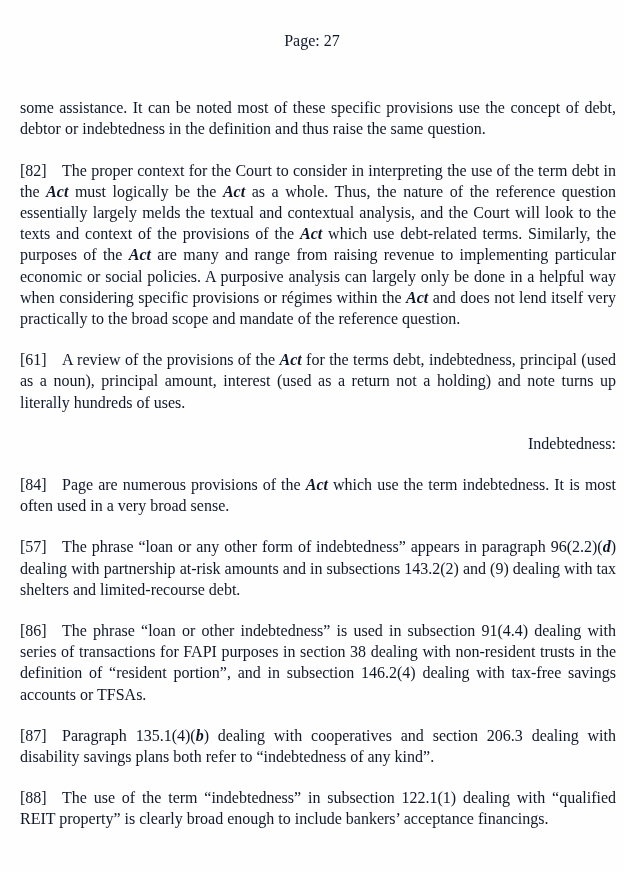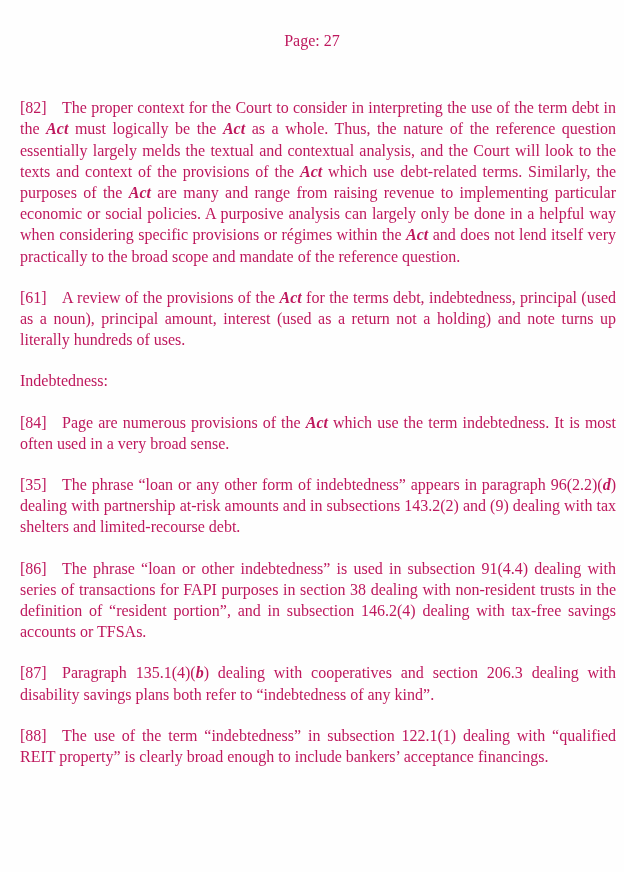--- a/index.html
+++ b/index.html
@@ -8,56 +8,57 @@
     background: #e8e8e8;
   }
   .page {
     position: relative;
     width: 624px;
     height: 872px;
     margin: 0 auto;
     background: #fefefe;
     box-sizing: border-box;
     padding: 30px 8px 0 20px;
-    color: #be185d;
+    color: #0f172a;
     font-family: "Liberation Serif", "DejaVu Serif", serif;
     font-size: 16px;
     line-height: 21.2px;
     overflow: hidden;
   }
   .page-header {
     text-align: center;
     margin: 0 12px 46px 0;
   }
   .doc-body p {
     margin: 0 0 20px 0;
     text-align: justify;
   }
   .doc-body p.section-heading {
-    text-align: left;
+    text-align: right;
   }
   .doc-body p:last-child {
     margin-bottom: 0;
   }
   .para-num {
     display: inline-block;
     min-width: 42px;
     font-style: normal;
   }
   i { font-style: italic; font-weight: bold; }
 </style>
 </head>
 <body>
 
 <div class="page">
   <div class="page-header">Page: 27</div>
 
   <div class="doc-body">
+    <p><span>some assistance. It can be noted most of these specific provisions use the concept of debt, debtor or indebtedness in the definition and thus raise the same question.</span></p>
     <p><span class="para-num">[82]</span><span>The proper context for the Court to consider in interpreting the use of the term debt in the </span><i>Act</i><span> must logically be the </span><i>Act</i><span> as a whole. Thus, the nature of the reference question essentially largely melds the textual and contextual analysis, and the Court will look to the texts and context of the provisions of the </span><i>Act</i><span> which use debt-related terms. Similarly, the purposes of the </span><i>Act</i><span> are many and range from raising revenue to implementing particular economic or social policies. A purposive analysis can largely only be done in a helpful way when considering specific provisions or régimes within the </span><i>Act</i><span> and does not lend itself very practically to the broad scope and mandate of the reference question.</span></p>
     <p><span class="para-num">[61]</span><span>A review of the provisions of the </span><i>Act</i><span> for the terms debt, indebtedness, principal (used as a noun), principal amount, interest (used as a return not a holding) and note turns up literally hundreds of uses.</span></p>
     <p class="section-heading"><span>Indebtedness:</span></p>
     <p><span class="para-num">[84]</span><span>Page are numerous provisions of the </span><i>Act</i><span> which use the term indebtedness. It is most often used in a very broad sense.</span></p>
-    <p><span class="para-num">[35]</span><span>The phrase “loan or any other form of indebtedness” appears in paragraph 96(2.2)(</span><i>d</i><span>) dealing with partnership at-risk amounts and in subsections 143.2(2) and (9) dealing with tax shelters and limited-recourse debt.</span></p>
+    <p><span class="para-num">[57]</span><span>The phrase “loan or any other form of indebtedness” appears in paragraph 96(2.2)(</span><i>d</i><span>) dealing with partnership at-risk amounts and in subsections 143.2(2) and (9) dealing with tax shelters and limited-recourse debt.</span></p>
     <p><span class="para-num">[86]</span><span>The phrase “loan or other indebtedness” is used in subsection 91(4.4) dealing with series of transactions for FAPI purposes in section 38 dealing with non-resident trusts in the definition of “resident portion”, and in subsection 146.2(4) dealing with tax-free savings accounts or TFSAs.</span></p>
     <p><span class="para-num">[87]</span><span>Paragraph 135.1(4)(</span><i>b</i><span>) dealing with cooperatives and section 206.3 dealing with disability savings plans both refer to “indebtedness of any kind”.</span></p>
     <p><span class="para-num">[88]</span><span>The use of the term “indebtedness” in subsection 122.1(1) dealing with “qualified REIT property” is clearly broad enough to include bankers’ acceptance financings.</span></p>
   </div>
 </div>
 
 </body></html>

